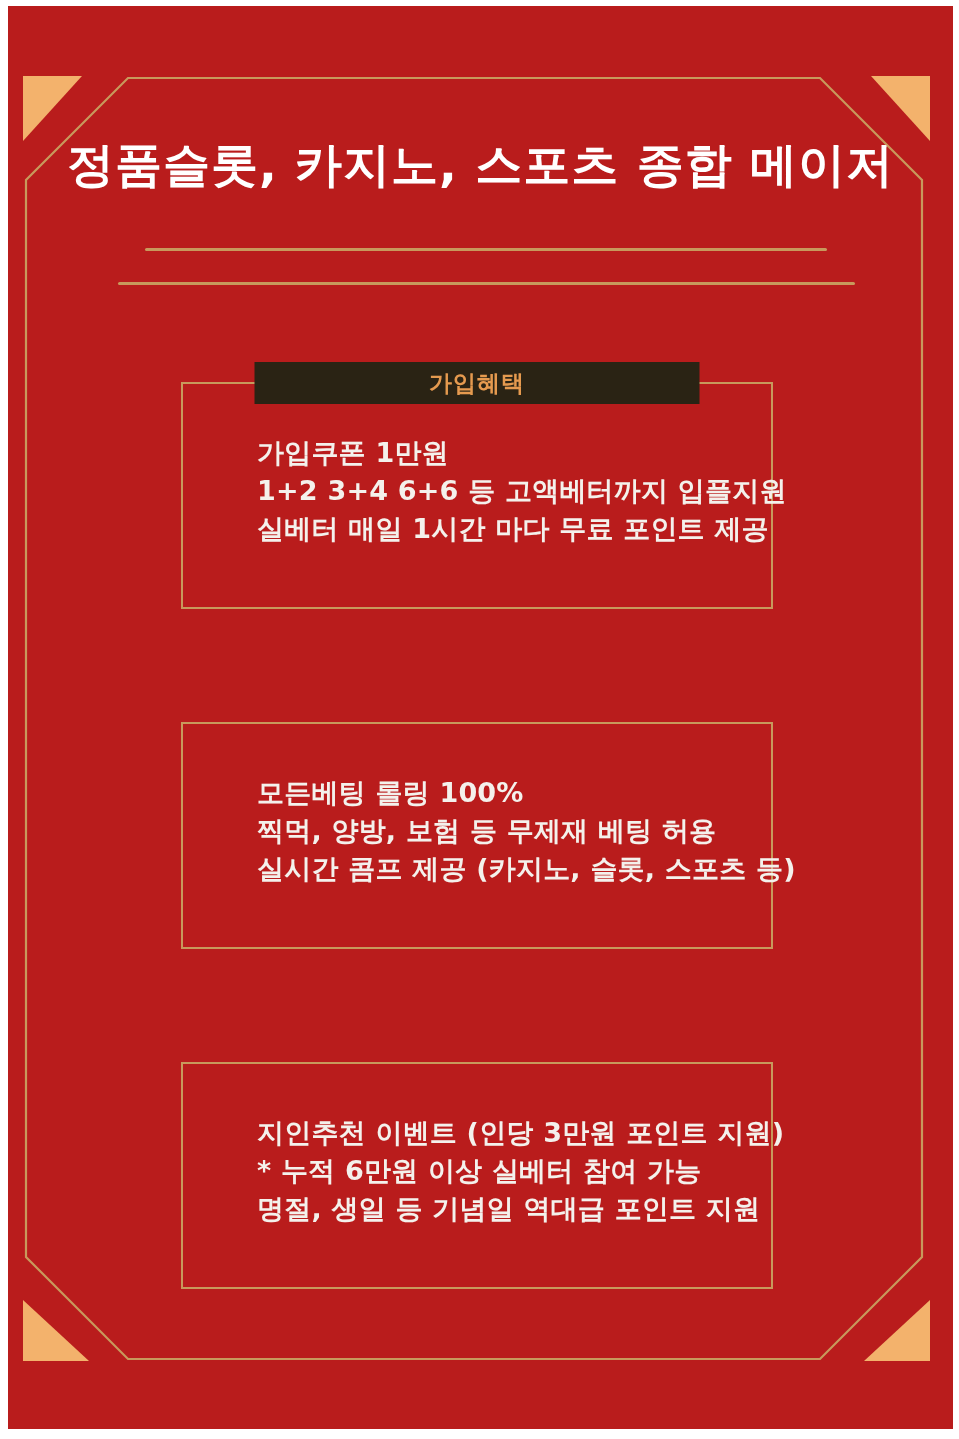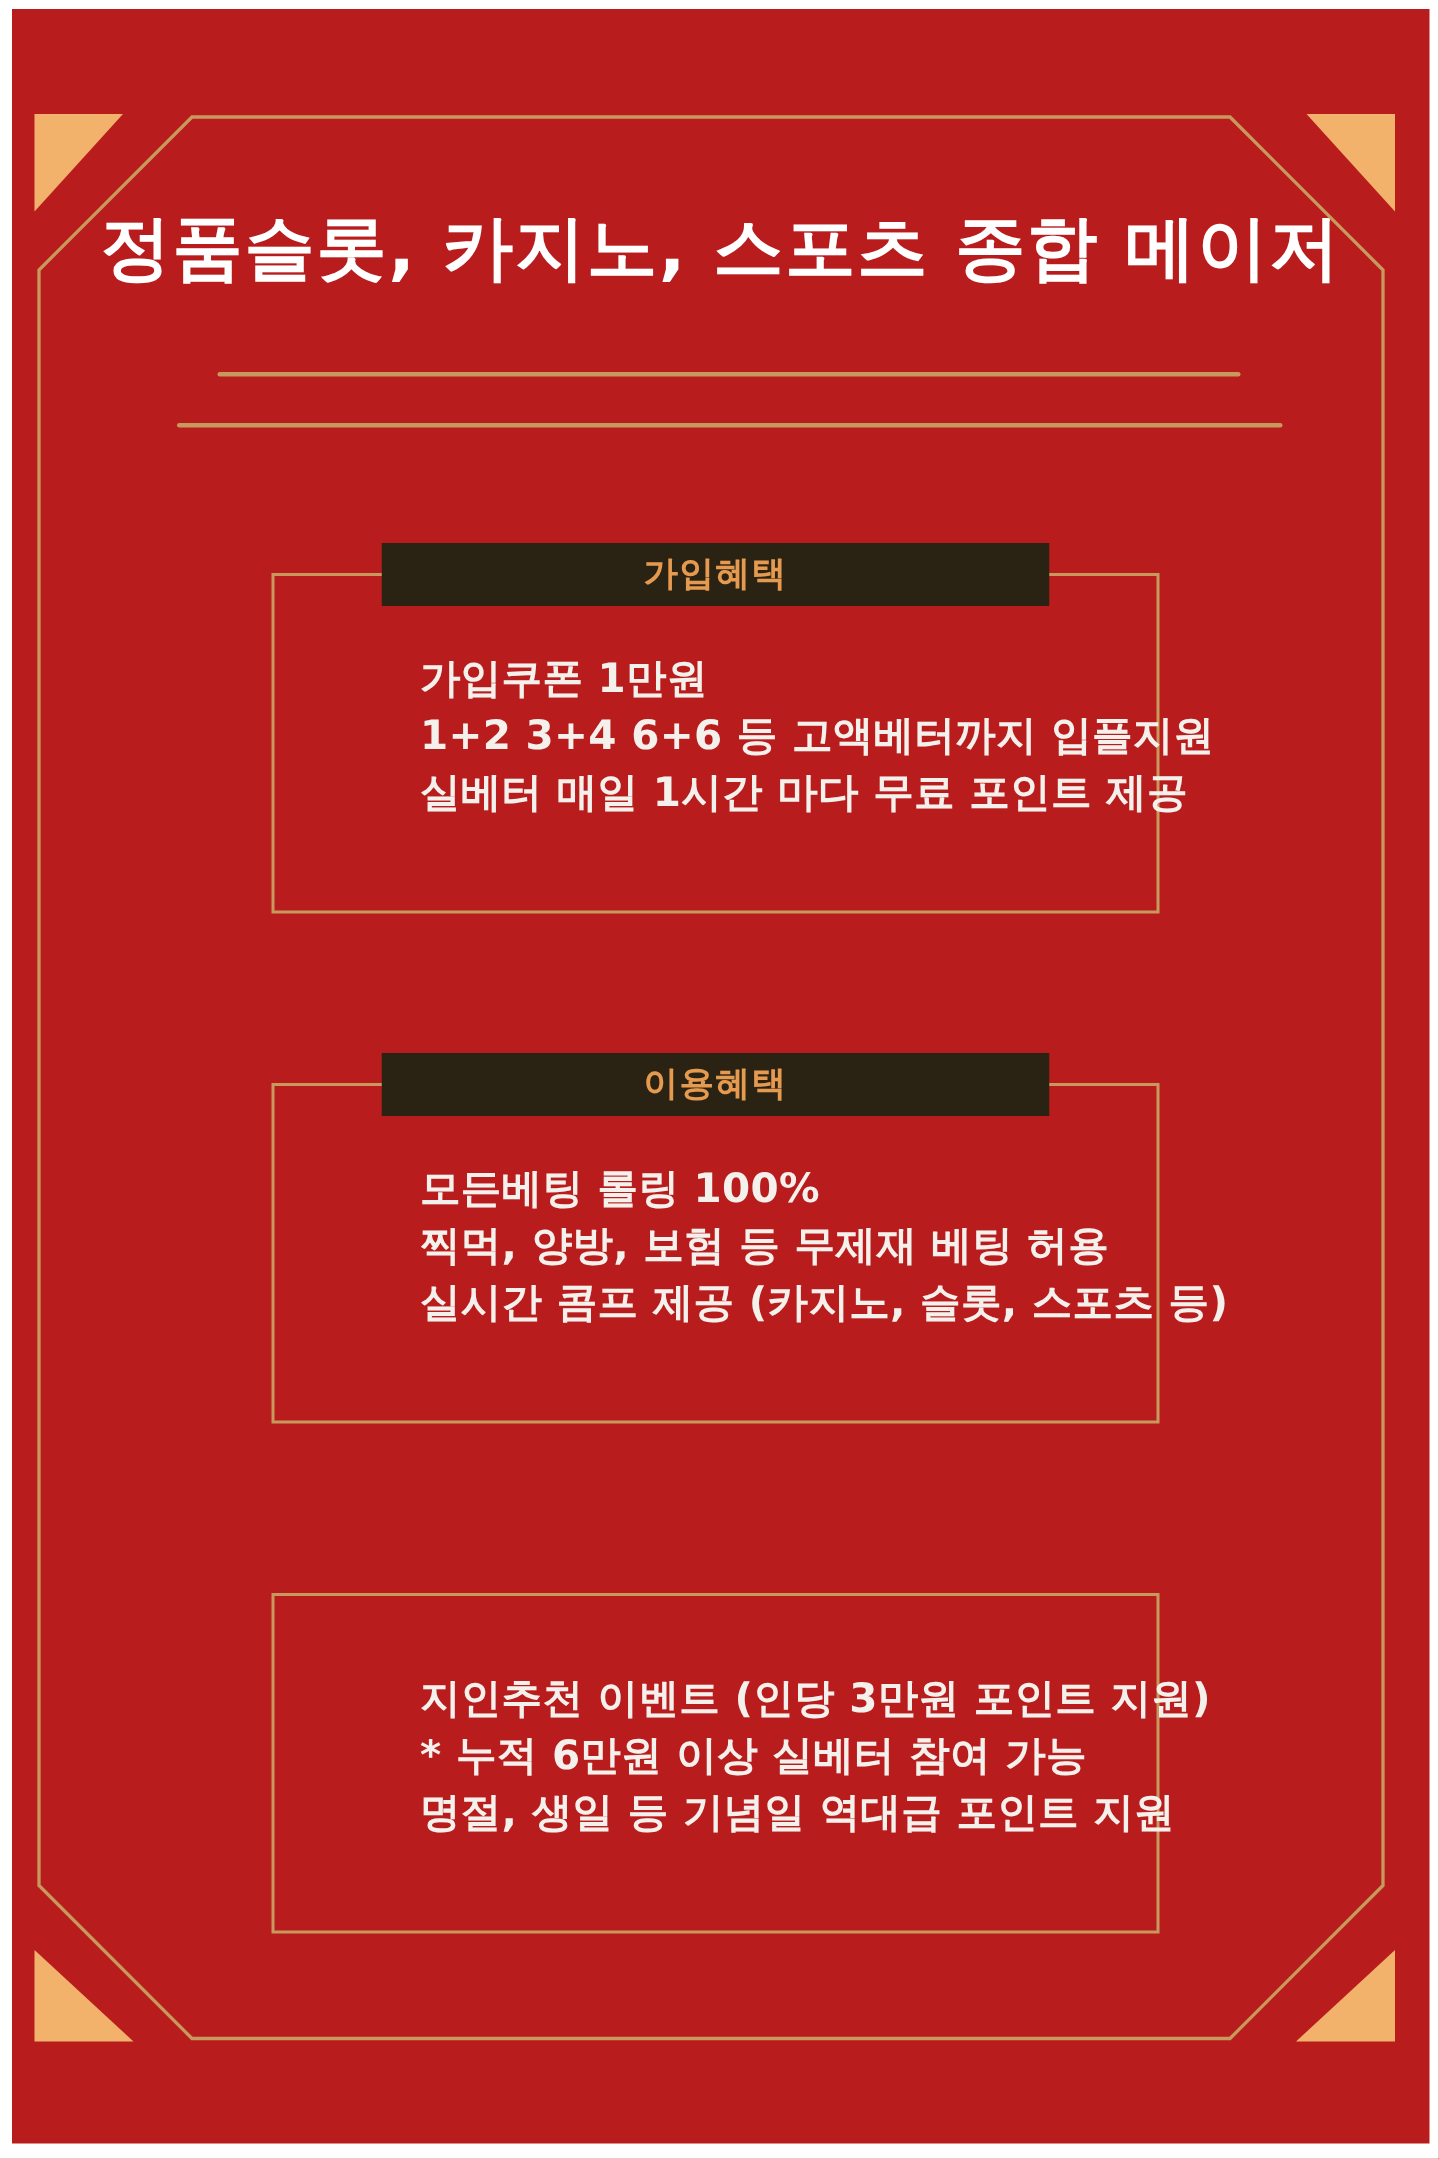--- a/index.html
+++ b/index.html
@@ -66,21 +66,21 @@
     line-height: 42px;
     text-align: center;
     background: #2a2314;
     color: #e59a4f;
     font-size: 23px;
     font-weight: 700;
     letter-spacing: 1px;
     white-space: nowrap;
   }
   .box-lines {
-    padding: 50px 10px 0 97px;
+    padding: 50px 10px 0 74px;
   }
   .box-line {
     color: #f4f1ec;
     font-size: 27px;
     line-height: 38px;
     font-weight: 600;
     letter-spacing: 0.2px;
     white-space: nowrap;
   }
 </style>
@@ -106,21 +106,20 @@
     <section class="benefit-box box-1">
       <span class="box-legend">가입혜택</span>
       <div class="box-lines">
         <div class="box-line">가입쿠폰 1만원</div>
         <div class="box-line">1+2 3+4 6+6 등 고액베터까지 입플지원</div>
         <div class="box-line">실베터 매일 1시간 마다 무료 포인트 제공</div>
       </div>
     </section>
 
     <section class="benefit-box box-2">
-      <span class="box-legend">이용혜택</span>
       <div class="box-lines">
         <div class="box-line">모든베팅 롤링 100%</div>
         <div class="box-line">찍먹, 양방, 보험 등 무제재 베팅 허용</div>
         <div class="box-line">실시간 콤프 제공 (카지노, 슬롯, 스포츠 등)</div>
       </div>
     </section>
 
     <section class="benefit-box box-3">
       <div class="box-lines">
         <div class="box-line">지인추천 이벤트 (인당 3만원 포인트 지원)</div>

